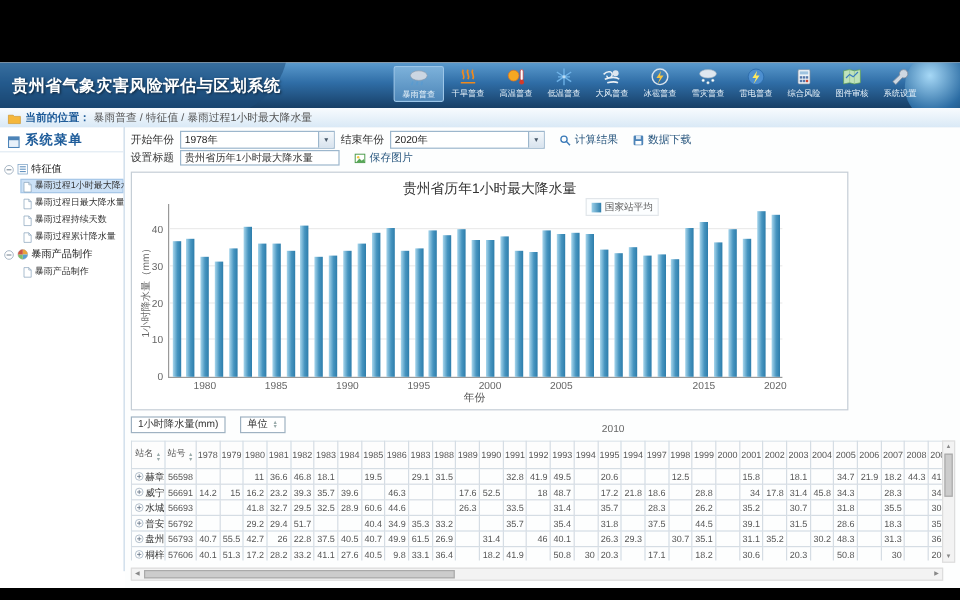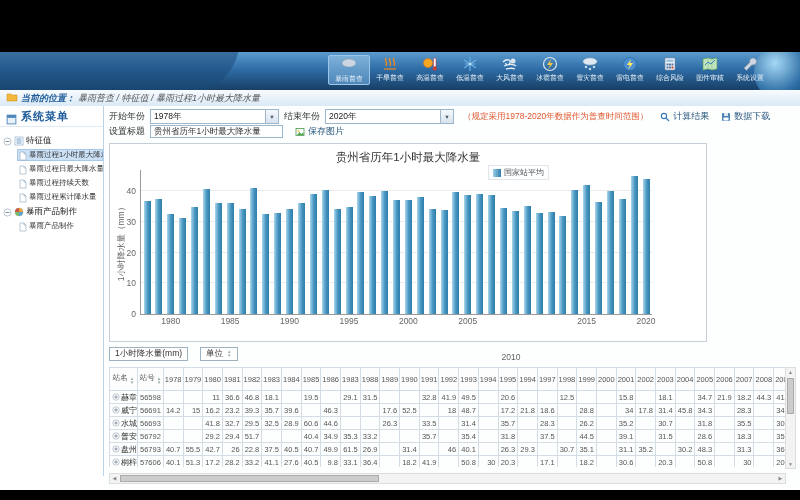--- a/index.html
+++ b/index.html
@@ -16,21 +16,21 @@
     background:radial-gradient(circle at 35% 35%,#a6d8f6,#2b6ca3 55%,#0f3458);}
   .toolbar{position:absolute;right:30px;top:3px;display:flex;z-index:2;}
   .tool{width:40px;display:flex;flex-direction:column;align-items:center;padding:1px 0 0;cursor:pointer;}
   .tool .icn{width:18px;height:16px;display:block;}
   .tool .icn svg{width:100%;height:100%;}
   .tlabel{font-size:7.5px;color:#eaf4fb;margin-top:1px;white-space:nowrap;transform:scale(.92);}
   .tool.selected{background:linear-gradient(#7cb1da,#4d86b8);border:1px solid #9cc6e8;border-radius:2px;}
   
   .crumbbar{position:absolute;top:38px;left:0;right:0;height:16px;
     background:linear-gradient(#f8fbfe,#d9e9f6);border-bottom:1px solid #b3cce2;font-size:9px;color:#555;}
-  .crumb-left{position:absolute;left:6px;top:2px;display:flex;gap:3px;font-style:italic;}
+  .crumb-left{position:absolute;left:6px;top:2px;display:flex;align-items:center;gap:3px;}
   .crumb-left .icn{width:12px;height:10px;}
   .crumb-label{color:#1f5c99;font-weight:bold;}
   .user-area{position:absolute;right:5px;top:1px;display:flex;align-items:center;gap:5px;}
   .user-area .icn{width:10px;height:10px;}
   .login-text{font-size:8.5px;color:#333;}
   .logout{background:linear-gradient(#ef6a52,#d32f1e);color:#fff;border:1px solid #b02315;
     border-radius:2px;font-size:8.5px;padding:1px 7px;cursor:pointer;}
   
   .main{position:absolute;top:54px;left:0;right:0;bottom:0;}
   .sidebar{position:absolute;left:0;top:0;width:103px;bottom:14px;background:#fff;
@@ -94,20 +94,21 @@
   .hsb .ar{position:absolute;top:0;width:9px;font-size:5px;color:#888;text-align:center;line-height:9px;}
   .hsb .thumb{position:absolute;top:1px;bottom:1px;left:10px;width:38%;background:#ccc;border:1px solid #aaa;}
 </style>
 </head>
 <body>
 
 <div class="stage">
 
   <div class="header">
     <div class="globe"></div>
+    <div class="app-title">贵州省气象灾害风险评估与区划系统</div>
     <div class="toolbar" id="toolbar">
         <div class="tool selected">
           <span class="icn"><svg viewBox="0 0 18 16">
               <ellipse cx="9" cy="6" rx="7" ry="4" fill="#ccd6e2" stroke="#8a97a8" stroke-width=".5"></ellipse>
               <path d="M4 11l-1 3M8 11l-1 3M12 11l-1 3" stroke="#5a9bd0" stroke-width="1.2"></path>
             </svg></span>
           <span class="tlabel">暴雨普查</span>
         </div>
         <div class="tool">
           <span class="icn"><svg viewBox="0 0 18 16">
@@ -281,21 +282,20 @@
         <span>开始年份</span>
         <span class="select">
           <span>1978年</span>
           <span class="arrow">▼</span>
         </span>
         <span>结束年份</span>
         <span class="select">
           <span>2020年</span>
           <span class="arrow">▼</span>
         </span>
-        <span class="note">（规定采用1978-2020年数据作为普查时间范围）</span>
         <span class="ibtn">
           <span class="icn" id="calc-icon"><svg viewBox="0 0 10 10">
                 <circle cx="4" cy="4" r="2.6" fill="none" stroke="#3a7ab8" stroke-width="1.1"></circle>
                 <path d="M6 6l3 3" stroke="#3a7ab8" stroke-width="1.2"></path>
               </svg></span>
           <span>计算结果</span>
         </span>
         <span class="ibtn">
           <span class="icn" id="dl-icon"><svg viewBox="0 0 10 10">
                 <rect x="1" y="1" width="8" height="8" rx="1" fill="#4d84b8"></rect>
@@ -377,20 +377,21 @@
             <div class="bar" style="left: 430.314px; height: 124.391px;"></div>
             <div class="bar" style="left: 442.198px; height: 128.681px;"></div>
             <div class="xt" style="left: 445.64px;">2015</div>
             <div class="bar" style="left: 454.081px; height: 111.523px;"></div>
             <div class="bar" style="left: 465.965px; height: 122.553px;"></div>
             <div class="bar" style="left: 477.849px; height: 114.894px;"></div>
             <div class="bar" style="left: 489.733px; height: 137.872px;"></div>
             <div class="bar" style="left: 501.616px; height: 134.809px;"></div>
             <div class="xt" style="left: 505.058px;">2020</div>
           </div>
+        <div class="xlabel">年份</div>
       <div class="ylab" style="top: 165px;">0</div>
           <div class="ylab" style="top: 134.362px;">10</div>
           <div class="ylab" style="top: 103.723px;">20</div>
           <div class="ylab" style="top: 73.0851px;">30</div>
           <div class="ylab" style="top: 42.4468px;">40</div>
         </div>
 
       <div class="table-area">
         <div class="tc-row">
           <span class="tab-box">

